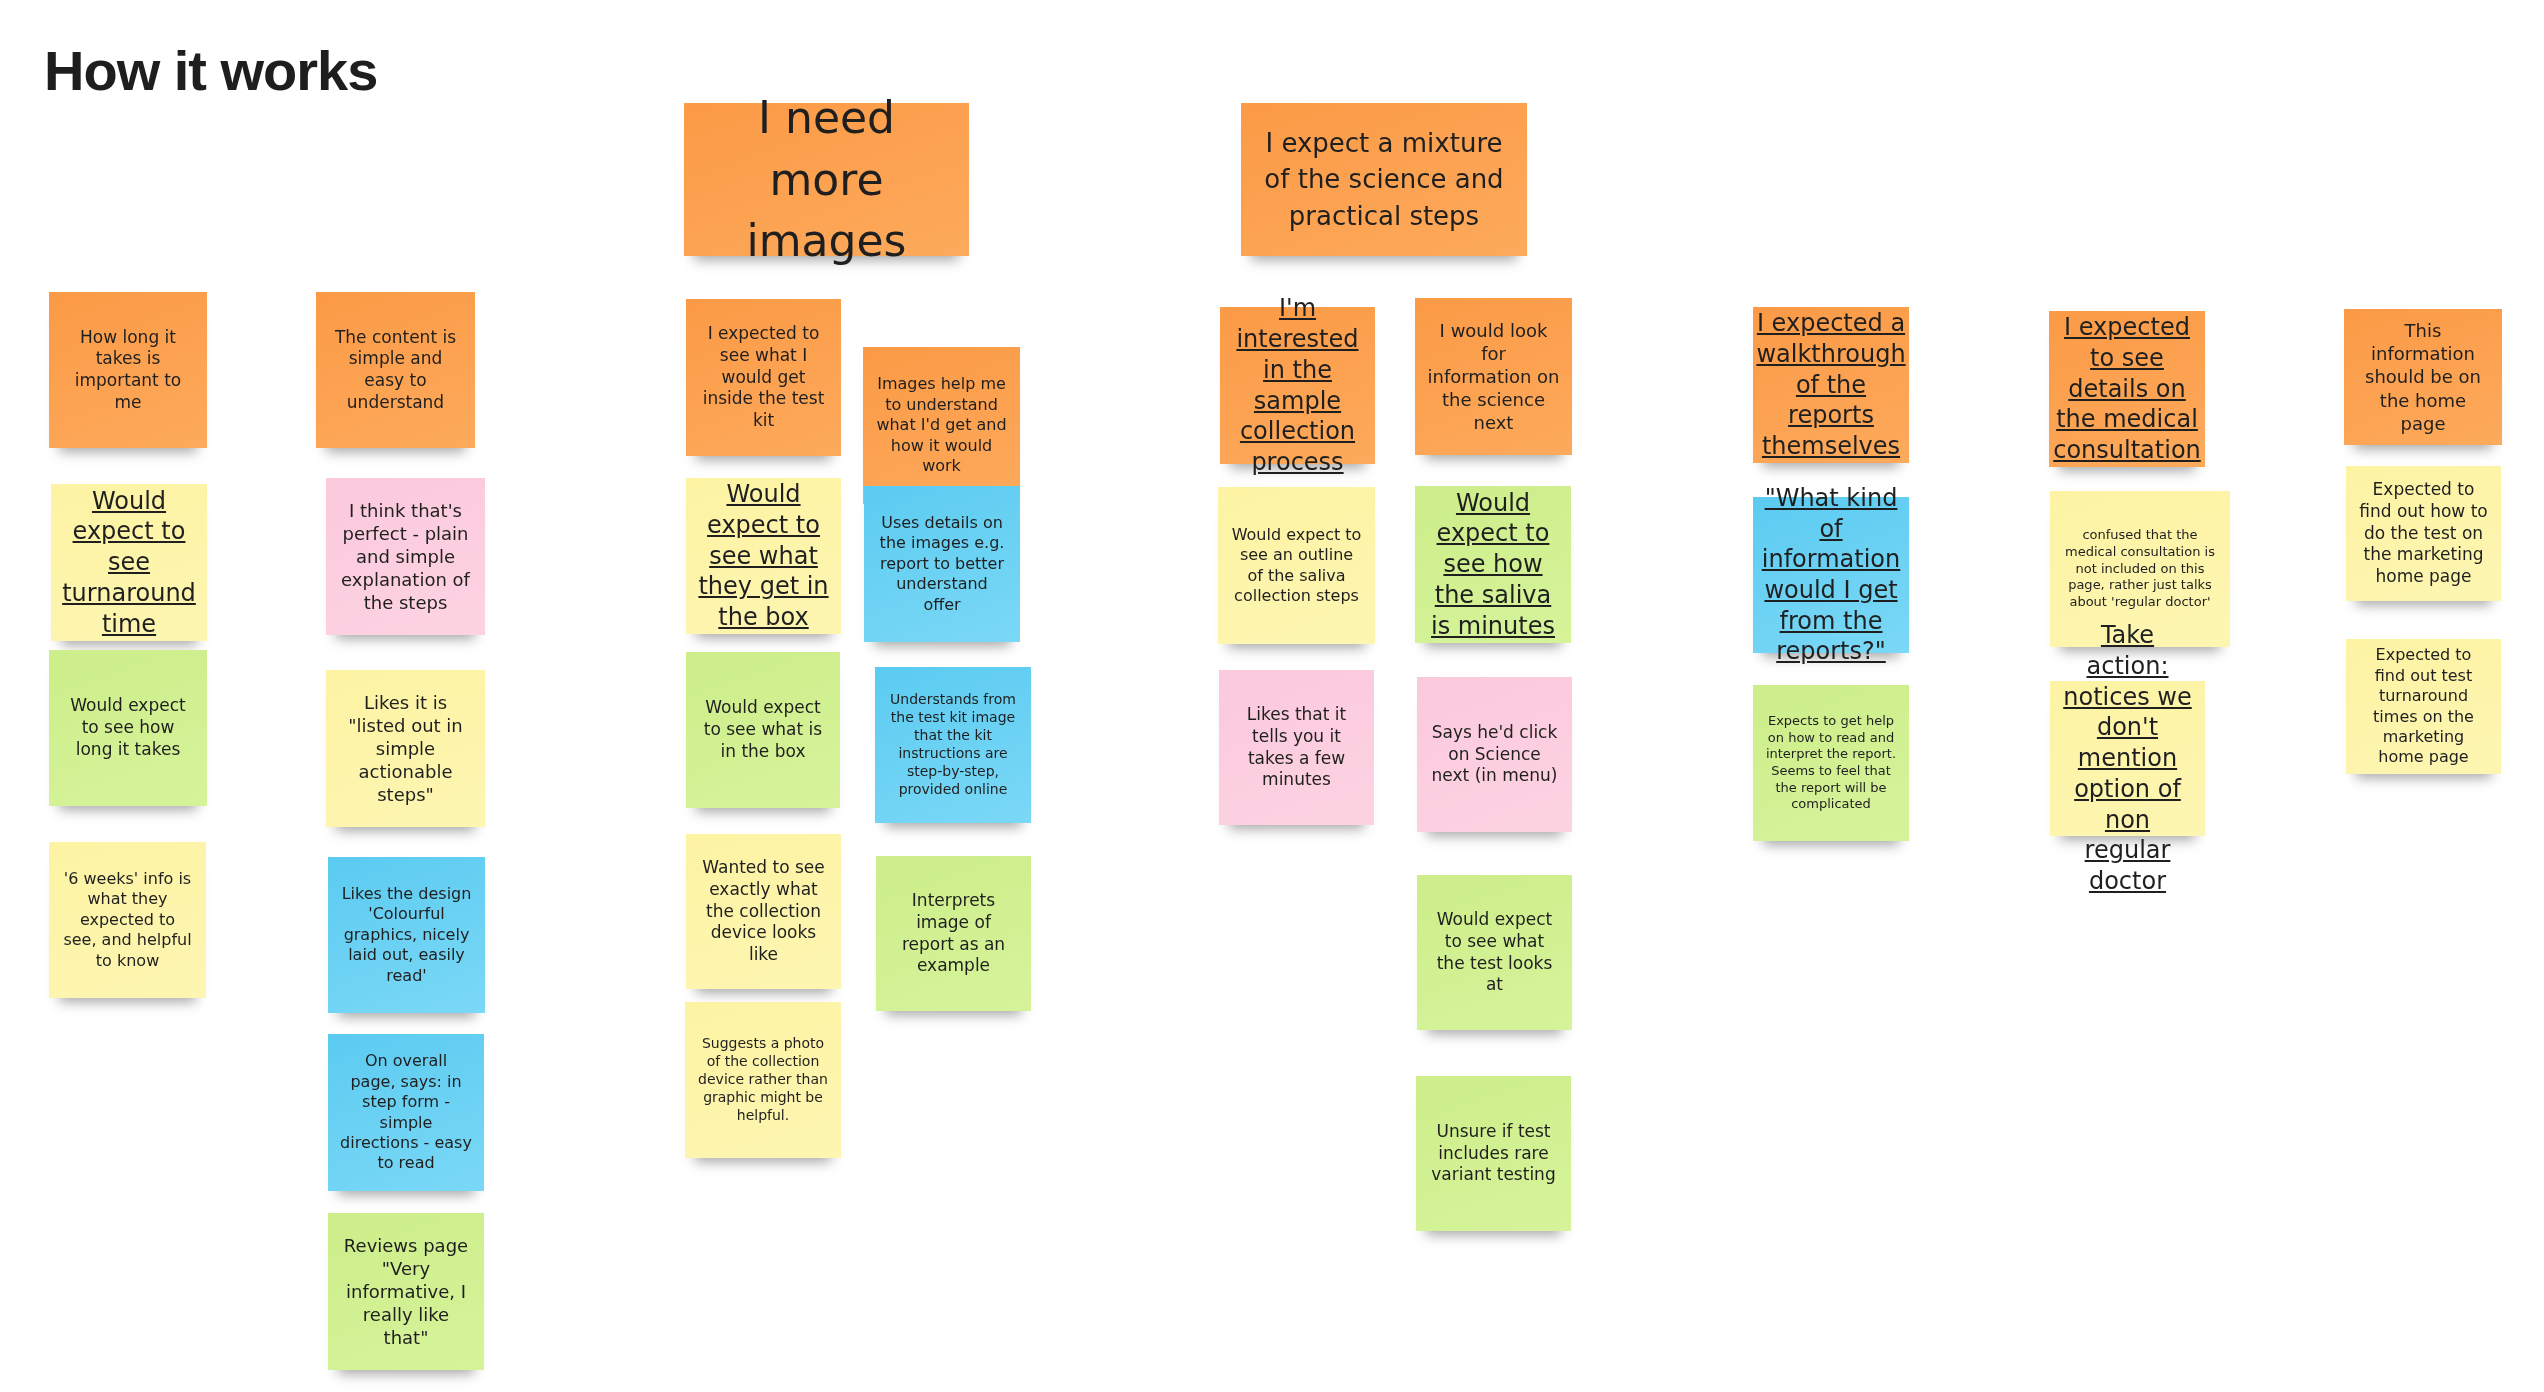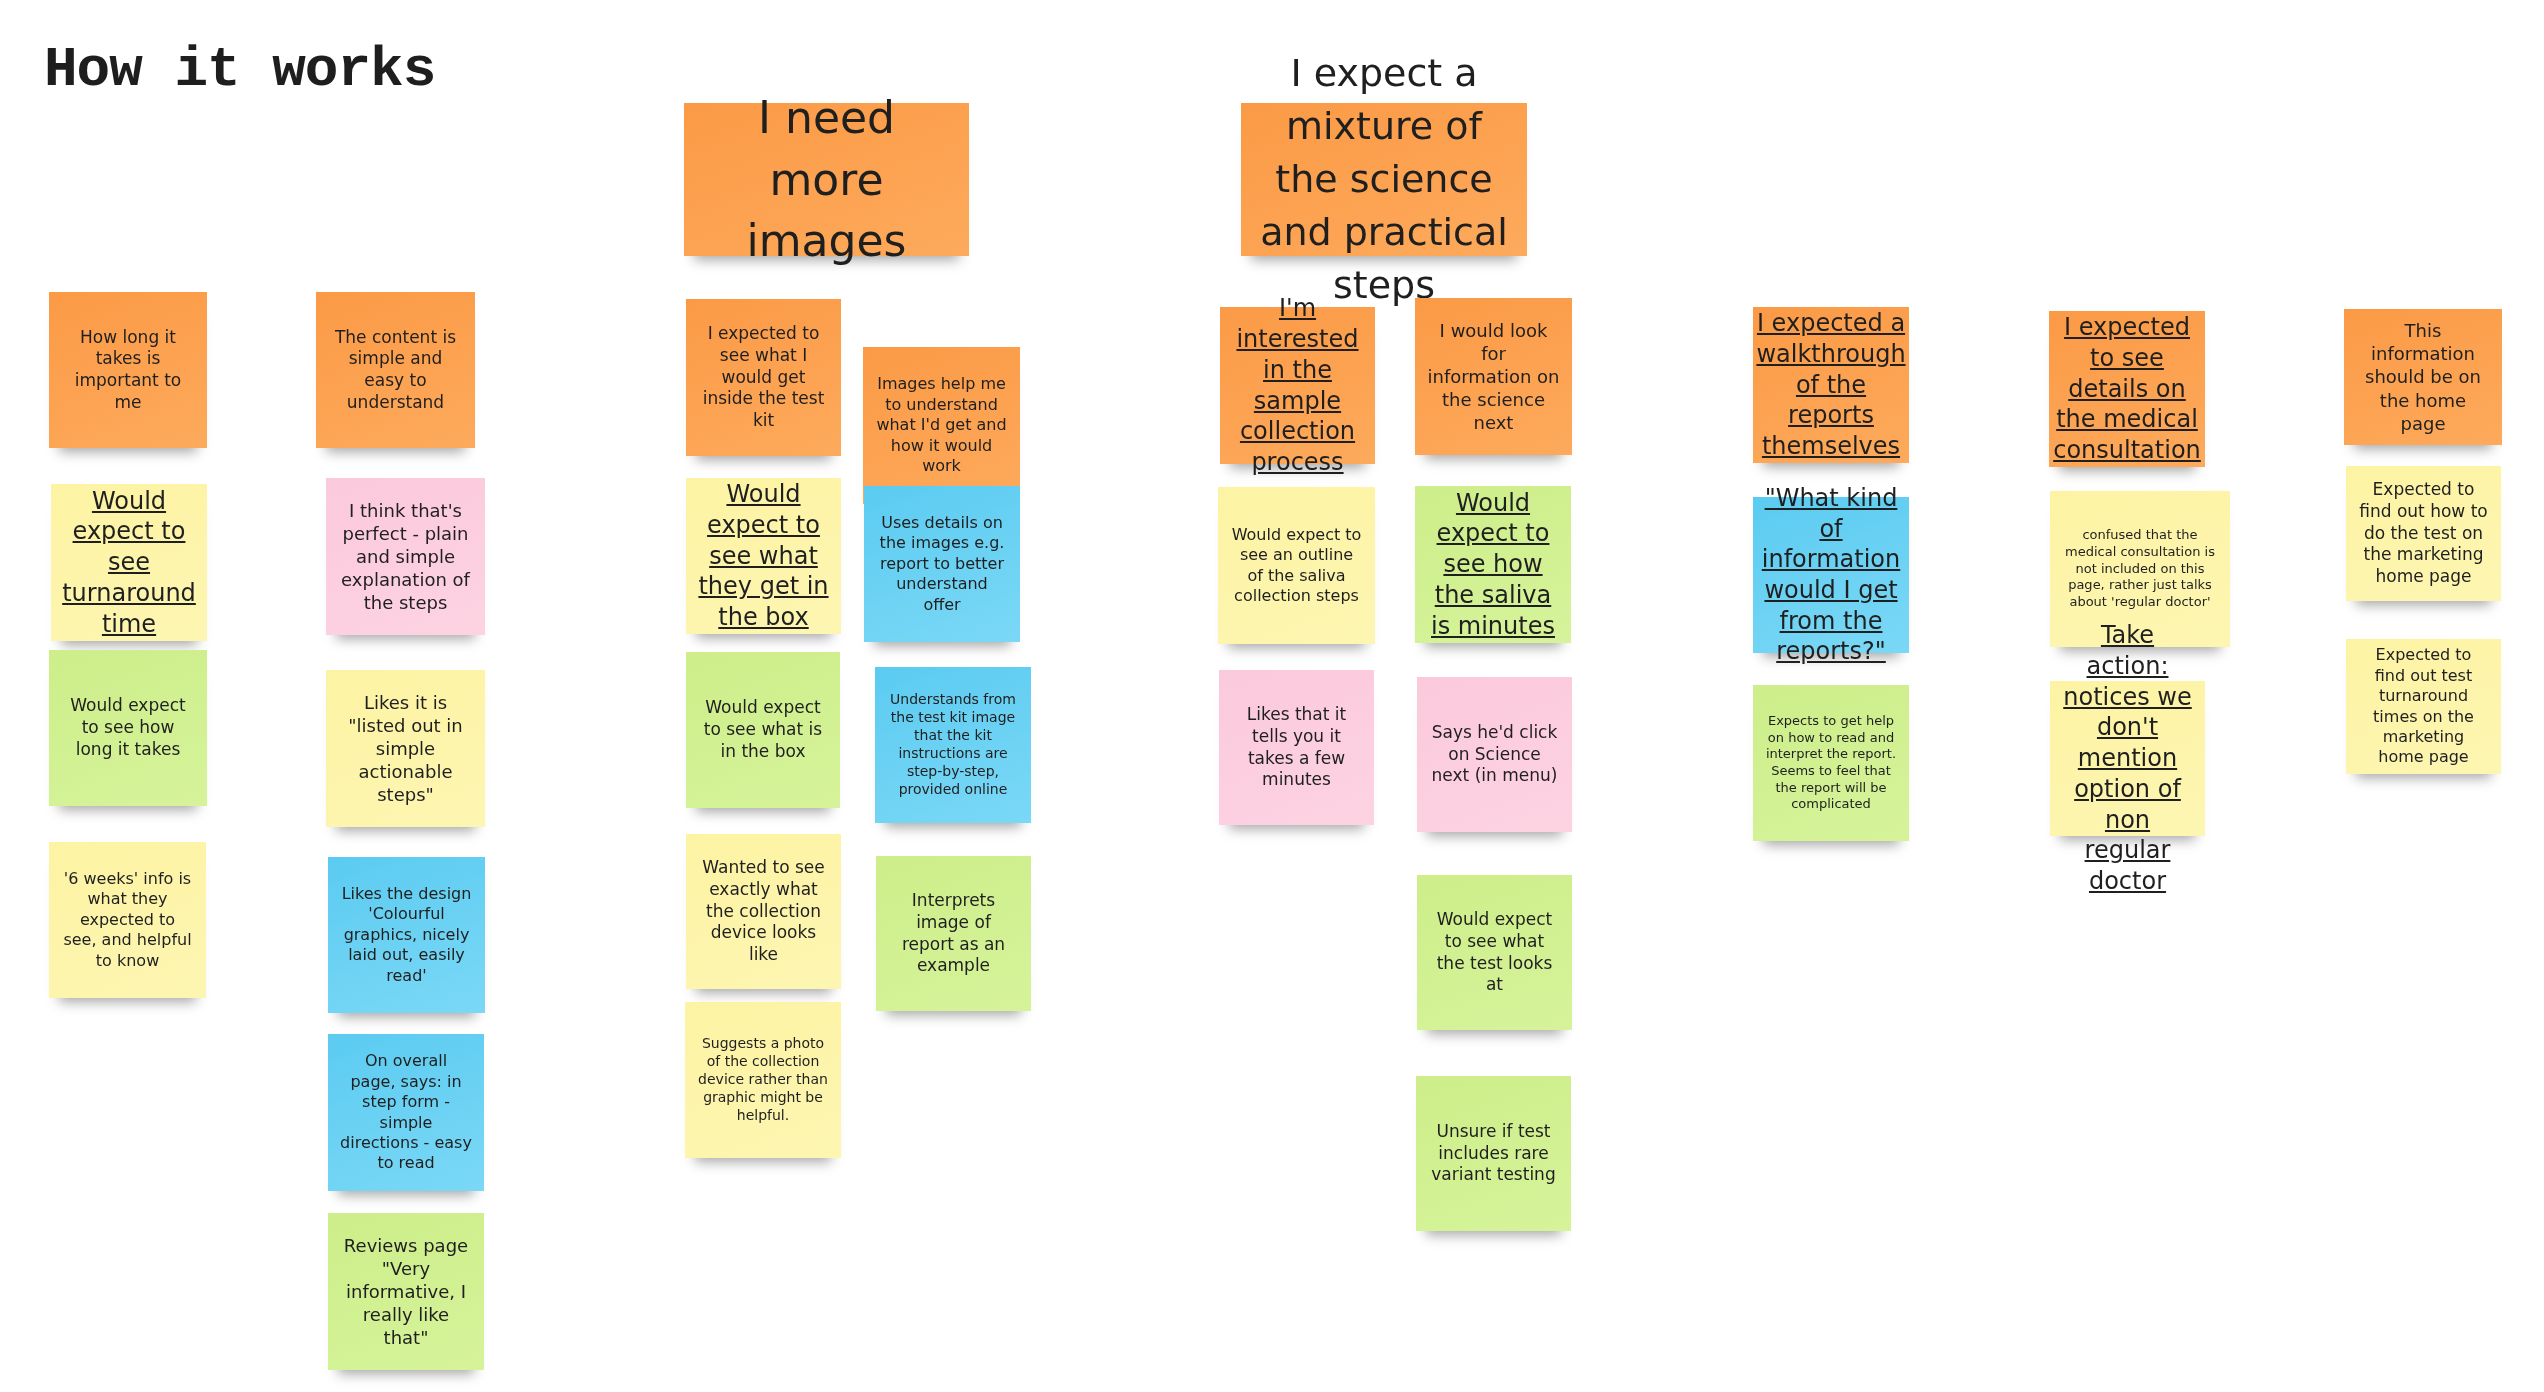--- a/index.html
+++ b/index.html
@@ -4,38 +4,38 @@
 <style>
   html, body { margin:0; padding:0; }
   body {
     width:2544px; height:1392px; position:relative; overflow:hidden;
     background:#ffffff;
     font-family:"DejaVu Sans", "Liberation Sans", sans-serif;
     color:#1f1f1f;
   }
   .title {
     position:absolute; left:44px; top:38px;
-    font-family:Liberation Mono, monospace; font-weight:bold;
+    font-family:Liberation Sans, sans-serif; font-weight:bold;
     font-size:56px; letter-spacing:-1px; color:#1e1e1e;
   }
   .sticky {
     position:absolute;
     display:flex; align-items:center; justify-content:center;
     text-align:center; box-sizing:border-box; padding:10px 12px;
     line-height:1.28; color:#1f1f1f;
     box-shadow: 0 14px 12px -10px rgba(0,0,0,0.35);
   }
   .sticky span { display:block; }
   .orange { background:linear-gradient(160deg,#fb9a46,#fdaa5c); }
   .yellow { background:linear-gradient(160deg,#fdf3a3,#fdf6b2); }
   .green  { background:linear-gradient(160deg,#cdee8a,#d6f39a); }
   .pink   { background:linear-gradient(160deg,#fbc9dc,#fdd3e2); }
   .blue   { background:linear-gradient(160deg,#5bcbf1,#7bd8f6); }
   .big    { font-size:44px; line-height:1.4; }
-  .mid    { font-size:38px; line-height:1.4; }
+  .mid    { font-size:26px; line-height:1.4; }
   .f22 { font-size:17px; }
   .f20 { font-size:24px;text-decoration:underline; }
   .f18 { font-size:18px; }
   .f17 { font-size:17px; }
   .f16 { font-size:16px; }
   .f14 { font-size:14px; }
   .f13 { font-size:13px; }
 </style>
 </head>
 <body>

